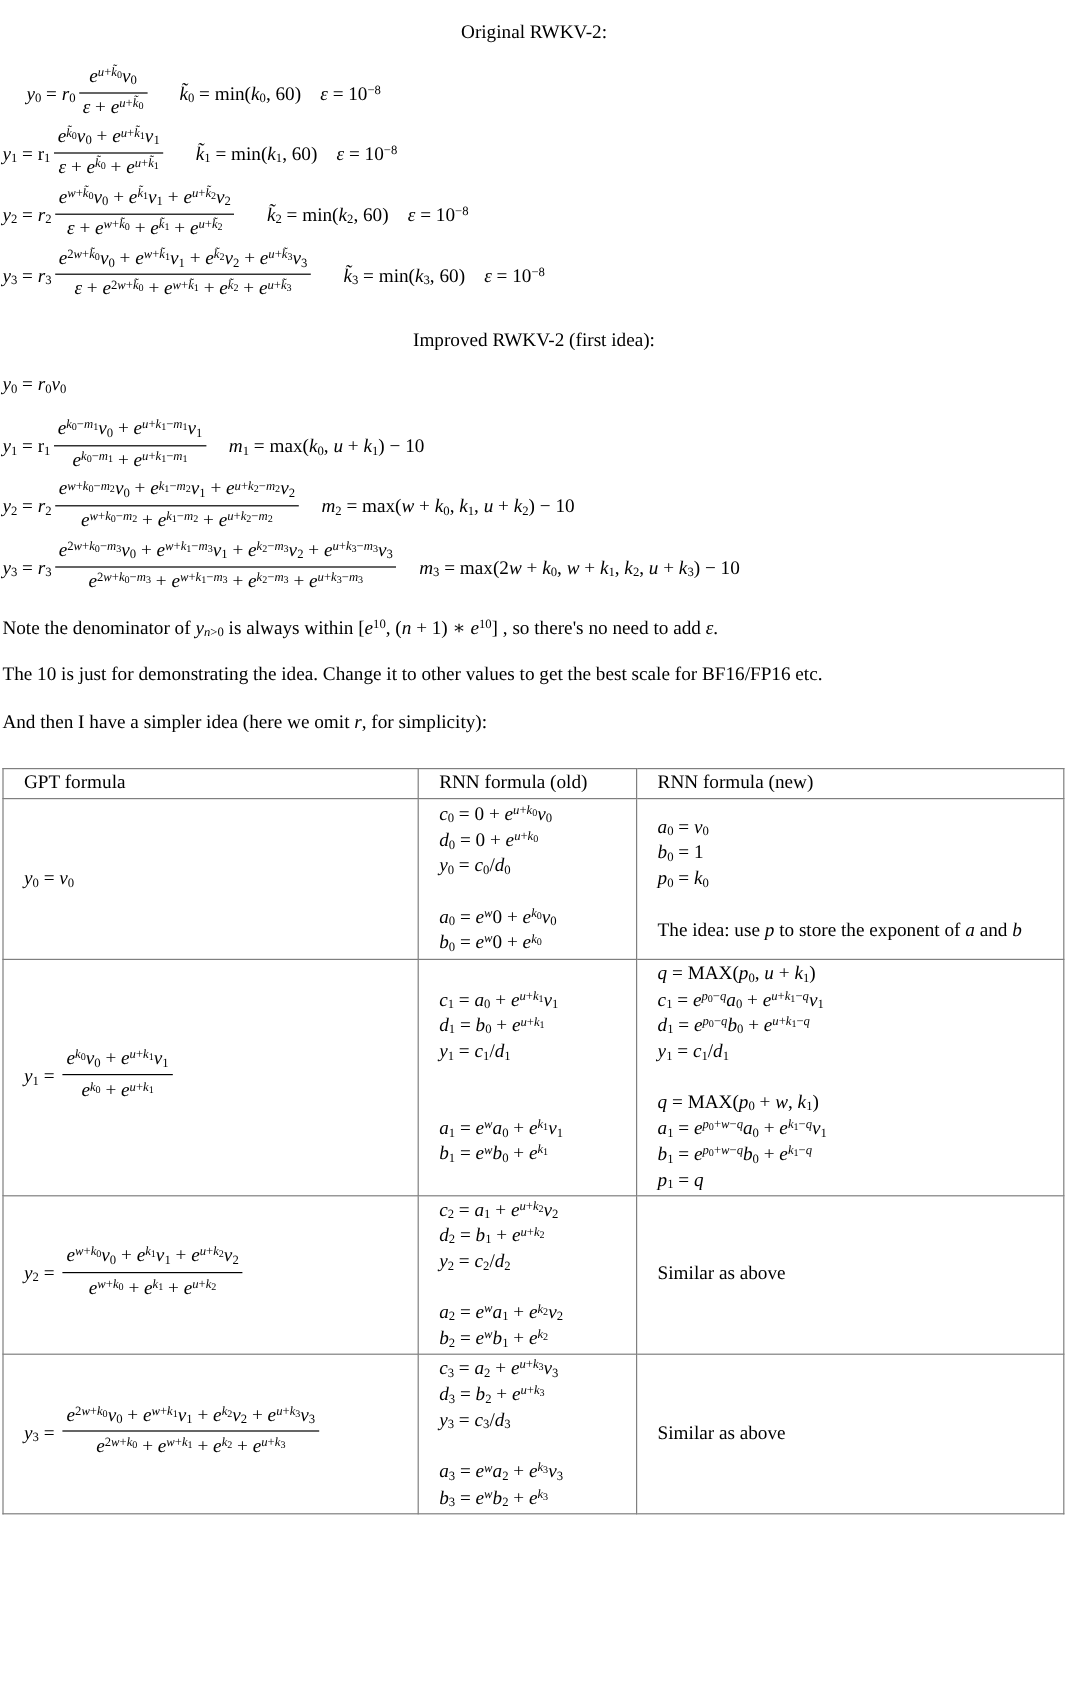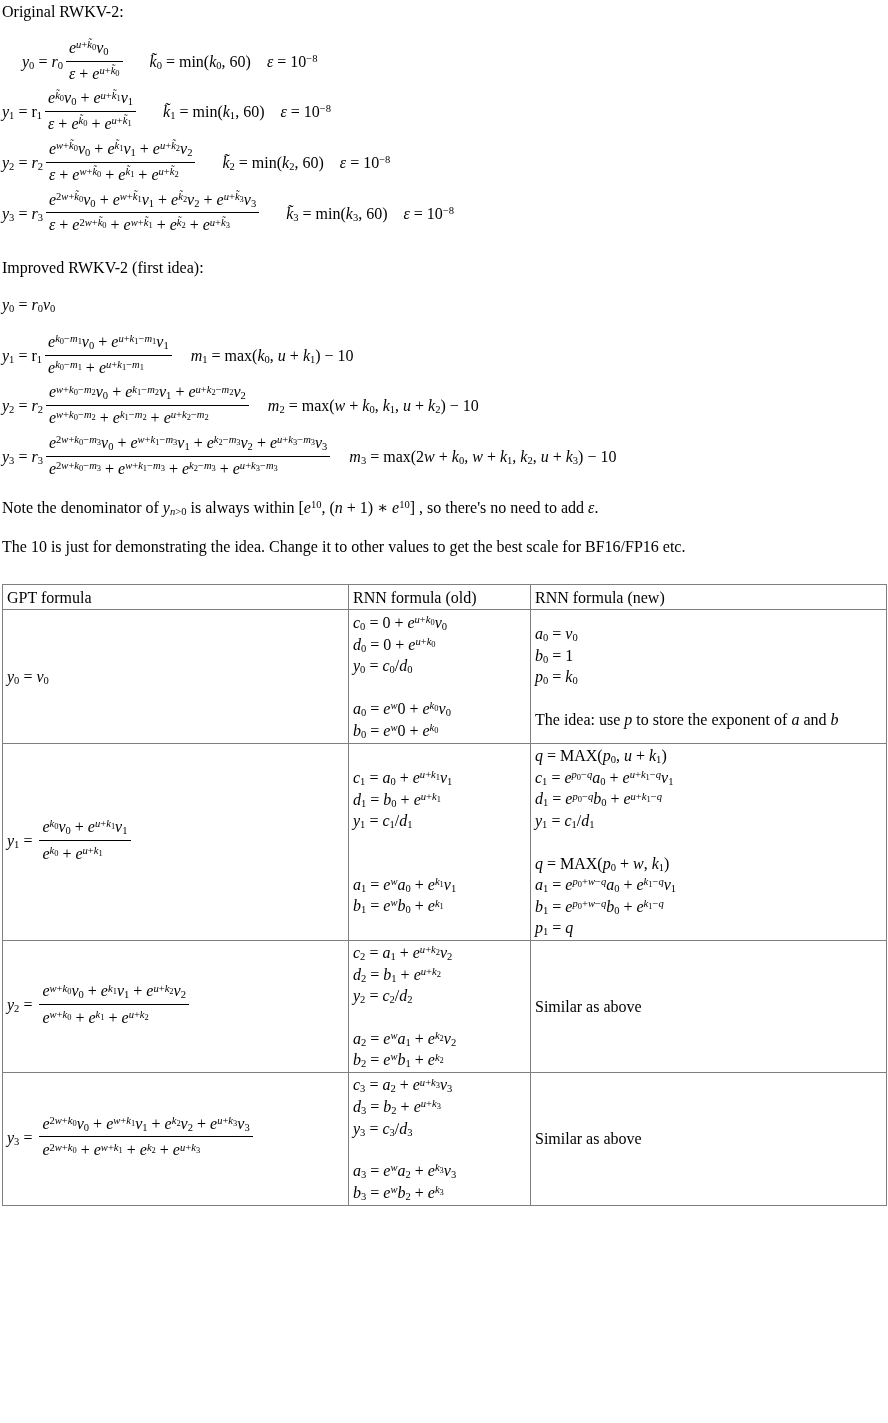--- a/index.html
+++ b/index.html
@@ -2,37 +2,37 @@
 <html><head>
 <meta charset="utf-8">
 <style>
   html,body{margin:0;padding:0;}
   body{
     width:888px;height:1423px;overflow:hidden;background:#fff;color:#000;
     font-family:"Liberation Serif","DejaVu Serif",serif;
     font-size:16px;line-height:1.3;
     box-sizing:border-box;padding:2px 0 0 2px;
   }
-  .sec-title{margin:0;}
+  .sec-title{margin:16px;text-align:center;}
   .sec-title.second{margin-top:20px;}
   .formula{margin-top:4px;white-space:nowrap;}
   .formula.first{margin-top:17px;margin-left:20px;}
   .formula.plain{margin-top:16px;}
   .formula.g1{margin-top:18px;}
   i{font-style:italic;}
   sup{font-size:66%;line-height:0;vertical-align:0.45em;}
   sub{font-size:66%;line-height:0;vertical-align:-0.2em;}
   sup sub, sub sub{font-size:80%;}
-  .fr{display:inline-block;vertical-align:middle;text-align:left;margin:0 3px;transform:translateY(-2px);}
+  .fr{display:inline-block;vertical-align:middle;text-align:center;margin:0 3px;transform:translateY(-2px);}
   .fr .nu{display:block;padding:0 3px 2px;border-bottom:1px solid #000;}
   .fr .de{display:block;padding:2px 3px 0;}
   .note{margin:19px 0 0 0;}
   .note.n1{margin-top:16px;}
   table{border-collapse:collapse;table-layout:fixed;width:884px;margin-top:26px;}
-  td{border:1px solid #7f7f7f;vertical-align:middle;padding:1px 4px;overflow:hidden;line-height:1.35;}
+  td{border:1px solid #7f7f7f;vertical-align:middle;padding:1px 17px;overflow:hidden;line-height:1.35;}
   tr.hrow td{height:22px;line-height:1.2;}
   .fl{min-height:21px;white-space:nowrap;}
   .fl.blank{height:21px;}
   .gpt-cell{white-space:nowrap;}
 </style>
 </head>
 <body>
 
 <div class="doc">
 
@@ -45,20 +45,21 @@
 
   <div class="sec-title second">Improved RWKV-2 (first idea):</div>
 
   <div class="formula plain"><i>y</i><sub>0</sub> = <i>r</i><sub>0</sub><i>v</i><sub>0</sub></div>
   <div class="formula g1"><i>y</i><sub>1</sub> = r<sub>1</sub><span class="fr"><span class="nu"><i>e</i><sup><i>k</i><sub>0</sub>−<i>m</i><sub>1</sub></sup><i>v</i><sub>0</sub> + <i>e</i><sup><i>u</i>+<i>k</i><sub>1</sub>−<i>m</i><sub>1</sub></sup><i>v</i><sub>1</sub></span><span class="de"><i>e</i><sup><i>k</i><sub>0</sub>−<i>m</i><sub>1</sub></sup> + <i>e</i><sup><i>u</i>+<i>k</i><sub>1</sub>−<i>m</i><sub>1</sub></sup></span></span> <i>m</i><sub>1</sub> = max(<i>k</i><sub>0</sub>, <i>u</i> + <i>k</i><sub>1</sub>) − 10</div>
   <div class="formula"><i>y</i><sub>2</sub> = <i>r</i><sub>2</sub><span class="fr"><span class="nu"><i>e</i><sup><i>w</i>+<i>k</i><sub>0</sub>−<i>m</i><sub>2</sub></sup><i>v</i><sub>0</sub> + <i>e</i><sup><i>k</i><sub>1</sub>−<i>m</i><sub>2</sub></sup><i>v</i><sub>1</sub> + <i>e</i><sup><i>u</i>+<i>k</i><sub>2</sub>−<i>m</i><sub>2</sub></sup><i>v</i><sub>2</sub></span><span class="de"><i>e</i><sup><i>w</i>+<i>k</i><sub>0</sub>−<i>m</i><sub>2</sub></sup> + <i>e</i><sup><i>k</i><sub>1</sub>−<i>m</i><sub>2</sub></sup> + <i>e</i><sup><i>u</i>+<i>k</i><sub>2</sub>−<i>m</i><sub>2</sub></sup></span></span> <i>m</i><sub>2</sub> = max(<i>w</i> + <i>k</i><sub>0</sub>, <i>k</i><sub>1</sub>, <i>u</i> + <i>k</i><sub>2</sub>) − 10</div>
   <div class="formula"><i>y</i><sub>3</sub> = <i>r</i><sub>3</sub><span class="fr"><span class="nu"><i>e</i><sup>2<i>w</i>+<i>k</i><sub>0</sub>−<i>m</i><sub>3</sub></sup><i>v</i><sub>0</sub> + <i>e</i><sup><i>w</i>+<i>k</i><sub>1</sub>−<i>m</i><sub>3</sub></sup><i>v</i><sub>1</sub> + <i>e</i><sup><i>k</i><sub>2</sub>−<i>m</i><sub>3</sub></sup><i>v</i><sub>2</sub> + <i>e</i><sup><i>u</i>+<i>k</i><sub>3</sub>−<i>m</i><sub>3</sub></sup><i>v</i><sub>3</sub></span><span class="de"><i>e</i><sup>2<i>w</i>+<i>k</i><sub>0</sub>−<i>m</i><sub>3</sub></sup> + <i>e</i><sup><i>w</i>+<i>k</i><sub>1</sub>−<i>m</i><sub>3</sub></sup> + <i>e</i><sup><i>k</i><sub>2</sub>−<i>m</i><sub>3</sub></sup> + <i>e</i><sup><i>u</i>+<i>k</i><sub>3</sub>−<i>m</i><sub>3</sub></sup></span></span> <i>m</i><sub>3</sub> = max(2<i>w</i> + <i>k</i><sub>0</sub>, <i>w</i> + <i>k</i><sub>1</sub>, <i>k</i><sub>2</sub>, <i>u</i> + <i>k</i><sub>3</sub>) − 10</div>
 
   <p class="note n1">Note the denominator of <i>y</i><sub><i>n</i>&gt;0</sub> is always within [<i>e</i><sup>10</sup>, (<i>n</i> + 1) ∗ <i>e</i><sup>10</sup>] , so there's no need to add <i>ε</i>.</p>
   <p class="note">The 10 is just for demonstrating the idea. Change it to other values to get the best scale for BF16/FP16 etc.</p>
+  <p class="note">And then I have a simpler idea (here we omit <i>r</i>, for simplicity):</p>
 
   <table>
     <colgroup>
       <col style="width:346px">
         <col style="width:182px">
         <col style="width:356px">
     </colgroup>
     <tbody>
         <tr class="hrow">
       <td>GPT formula</td>

